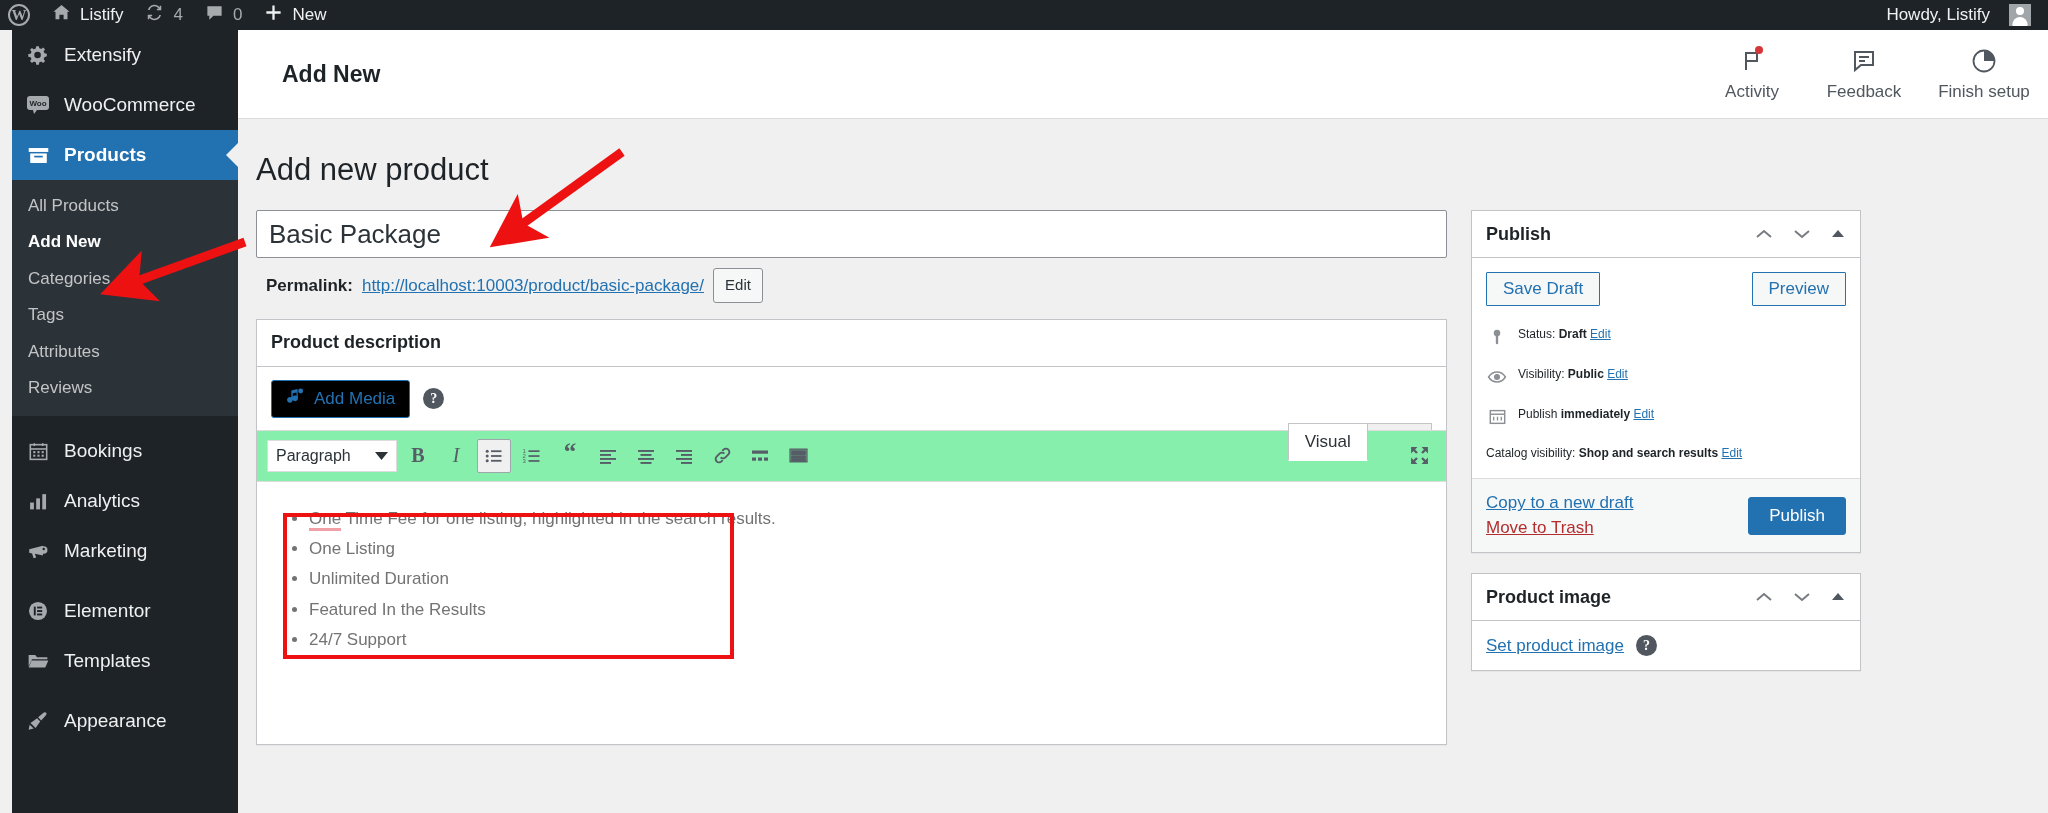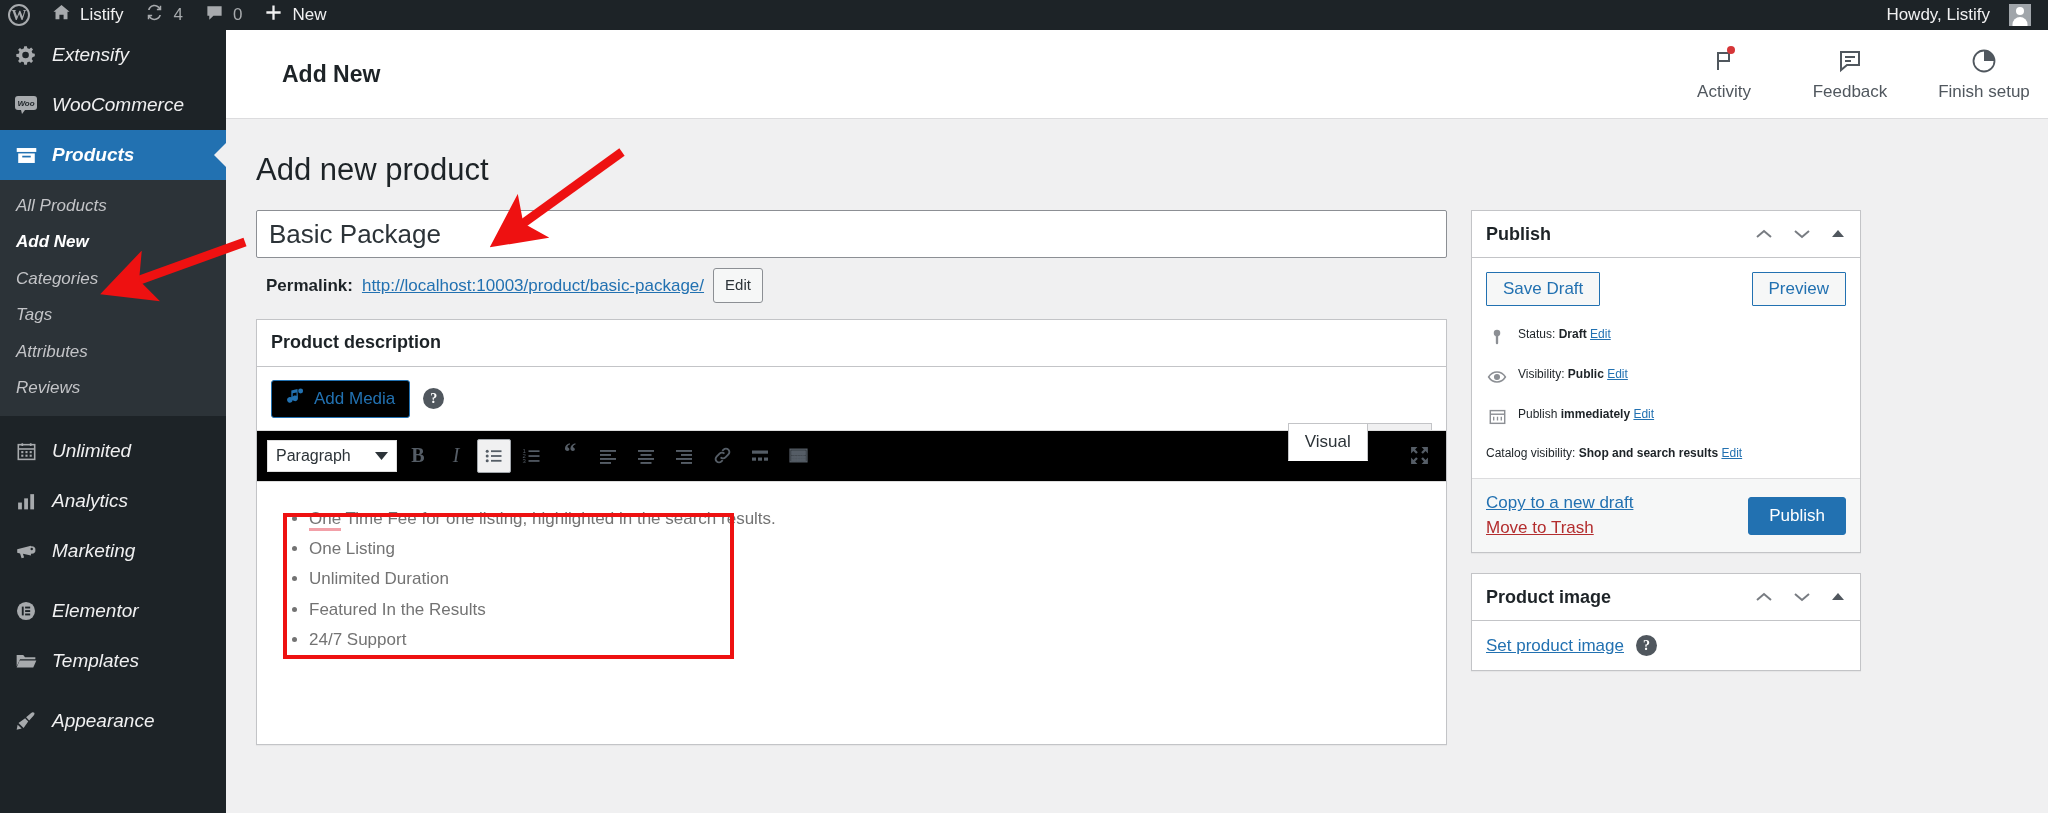--- a/index.html
+++ b/index.html
@@ -43,22 +43,22 @@
     width: 22px; height: 22px; border-radius: 50%;
     border: 2px solid #a7aaad; color:#a7aaad;
     display:flex; align-items:center; justify-content:center;
     font-family:"Liberation Serif", serif; font-weight:bold; font-size:15px;
     flex:none;
   }
   .ico { flex: none; display: inline-block; }
 
   
   #sidebar {
-    position: absolute; top: 30px; left: 0; width: 226px; height: 783px;
-    background: #1d2327; color: #f0f0f1; z-index: 30; font-style: italic;
+    position: absolute; top: 30px; left: 12px; width: 226px; height: 783px;
+    background: #1d2327; color: #f0f0f1; z-index: 30;
   }
   .menu-top {
     display: flex; align-items: center; gap: 13px;
     height: 50px; padding-left: 13px;
     font-size: 19px; color: #f0f0f1; font-weight: normal;
     position: relative;
   }
   .menu-top .m-ico { width: 26px; display:flex; align-items:center; justify-content:center; color:#a7aaad; flex:none; }
   .menu-top.current {
     background: #2271b1; color: #fff; font-weight: bold;
@@ -83,21 +83,21 @@
     width: 1822px; height: 783px;
     background: #f0f0f1;
   }
   
   #woo-header {
     height: 89px; background: #fff; border-bottom: 1px solid #dcdcde;
     display: flex; align-items: center; padding: 0 0 0 56px;
     position: relative;
   }
   #woo-header .wh-title { font-size: 23px; font-weight: bold; color: #1d2327; }
-  .wh-actions { margin-left: auto; display: flex; align-items: flex-end; gap: 14px; padding-right: 0; }
+  .wh-actions { margin-left: auto; display: flex; align-items: flex-end; gap: 0; padding-right: 0; }
   .wh-act {
     width: 112px; display: flex; flex-direction: column; align-items: center; gap: 6px;
     color: #50575e; font-size: 17px;
   }
   .wh-act .wh-ico { height: 30px; display:flex; align-items:center; justify-content:center; position: relative; }
 
   
   .wrap { padding: 22px 30px 0 30px; }
   h1.page-title {
     font-size: 31px; font-weight: normal; color: #1d2327;
@@ -152,21 +152,21 @@
     align-items: center; justify-content: center; font-family: "Liberation Serif", serif;
   }
   .editor-tabs { position: absolute; right: 14px; top: 56px; display: flex; align-items: flex-end; }
   .ed-tab {
     font-size: 17px; color: #646970; background: #f0f0f1;
     border: 1px solid #c3c4c7; border-bottom-color: #c3c4c7;
     padding: 8px 16px; margin-left: -1px; cursor: pointer; position: relative;
   }
   .ed-tab.active { background: #fff; color: #2c3338; border-bottom-color: #fff; z-index: 2; }
   .mce-toolbar {
-    background: #000000; border-top: 1px solid #ddd; border-bottom: 1px solid #ddd;
+    background: #86efac; border-top: 1px solid #ddd; border-bottom: 1px solid #ddd;
     display: flex; align-items: center; gap: 4px; padding: 8px 10px; position: relative;
   }
   .mce-sel {
     width: 130px; height: 32px; background: #fff; border: 1px solid #ddd;
     display: flex; align-items: center; padding: 0 8px; font-size: 16px; color: #2c3338;
     cursor: pointer;
   }
   .mce-sel .caret { margin-left: auto; }
   .tb-btn {
     width: 34px; height: 34px; display: flex; align-items: center; justify-content: center;
@@ -332,21 +332,21 @@
           <g fill="currentColor" stroke="none">
             <rect x="5" y="9.6" width="2" height="2"></rect>
             <rect x="9" y="9.6" width="2" height="2"></rect>
             <rect x="13" y="9.6" width="2" height="2"></rect>
             <rect x="5" y="13" width="2" height="2"></rect>
             <rect x="9" y="13" width="2" height="2"></rect>
             <rect x="13" y="13" width="2" height="2"></rect>
           </g>
         </svg>
     </span>
-    <span>Unlimited</span>
+    <span>Bookings</span>
   </div>
 
   <div class="menu-top">
     <span class="m-ico">
       <svg width="21" height="21" viewBox="0 0 20 20" fill="currentColor">
           <rect x="2" y="11" width="3.6" height="6.5"></rect>
           <rect x="7.8" y="7" width="3.6" height="10.5"></rect>
           <rect x="13.6" y="3" width="3.6" height="14.5"></rect>
         </svg>
     </span>

